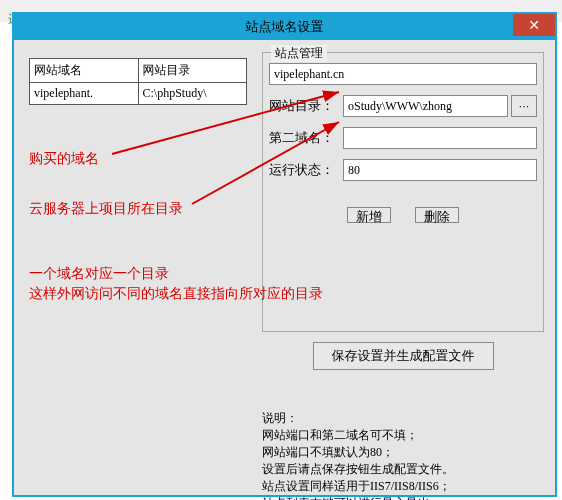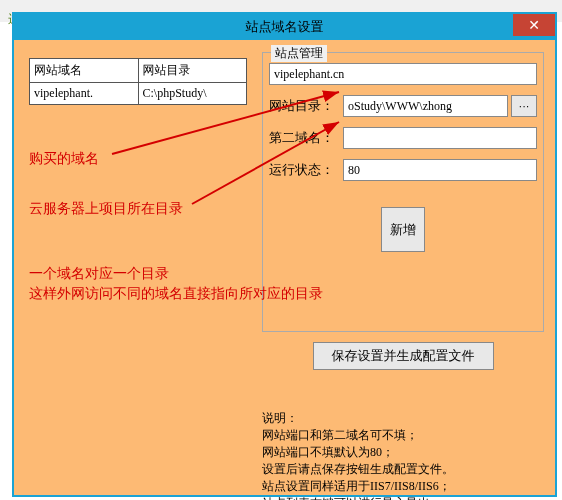--- a/index.html
+++ b/index.html
@@ -1,36 +1,36 @@
 <!DOCTYPE html>
 <html><head>
   <meta charset="utf-8">
   <style>
     * { margin:0; padding:0; box-sizing:border-box; }
     body { font-family:"Microsoft YaHei","SimSun",sans-serif; background:#fff; width:562px; height:500px; overflow:hidden; position:relative; }
     .bg-top { position:absolute; top:0; left:0; right:0; height:22px; background:#f0f0f0; font-size:12px; color:#4d7c0f; padding:11px 8px; }
     .bg-top .r { float:right; }
-    .dialog { position:absolute; left:12px; top:12px; width:545px; height:485px; background:#fdba74; border:2px solid #1aa3d4; }
+    .dialog { position:absolute; left:12px; top:12px; width:545px; height:485px; background:#e5e5e5; border:2px solid #1aa3d4; }
     .titlebar { height:26px; background:#1aa3d4; display:flex; align-items:center; justify-content:center; position:relative; }
     .titlebar .title { color:#000; font-size:13px; font-family:SimSun; }
     .close-btn { position:absolute; right:0; top:0; width:42px; height:22px; background:#c64434; color:#fff; display:flex; align-items:center; justify-content:center; font-size:14px; cursor:pointer; }
     .content { position:relative; padding:8px 10px; height:calc(100% - 26px); }
     .table-wrap { position:absolute; left:15px; top:18px; width:218px; }
     table { border-collapse:collapse; width:100%; font-family:SimSun; font-size:12px;border-radius:6px; }
     th,td { border:1px solid #555; padding:3px 4px; text-align:left; background:#fff; }
     th { font-weight:normal; }
     .fieldset { position:absolute; left:248px; top:12px; width:282px; height:280px; border:1px solid #aaa; }
     .fieldset .legend { position:absolute; top:-8px; left:8px; background:#f0f0f0; padding:0 4px; font-size:12px; font-family:SimSun; }
     .row { display:flex; align-items:center; margin:10px 6px 0 6px; }
     .row:first-of-type { margin-top:18px; }
     .label { width:74px; font-size:13px; font-family:SimSun; }
     .input { flex:1; height:22px; border:1px solid #888; background:#fff; font-family:SimSun; font-size:12px; padding:0 4px; }
     .browse { width:26px; height:22px; border:1px solid #888; background:#e8e8e8; margin-left:3px; font-size:11px; display:flex; align-items:center; justify-content:center; cursor:pointer; }
     .btn-row { display:flex; gap:24px; justify-content:center; margin-top:26px; }
-    .btn { height:45px; padding:0 8px; border:1px solid #888; background:#e8e8e8; font-family:SimSun; font-size:13px; cursor:pointer; }
+    .btn { height:16px; padding:0 8px; border:1px solid #888; background:#e8e8e8; font-family:SimSun; font-size:13px; cursor:pointer; }
     .anno { position:absolute; color:#d40000; font-family:SimSun; font-size:14px; }
     .arrow { position:absolute; pointer-events:none; }
     .save-row { position:absolute; left:248px; top:302px; width:282px; display:flex; justify-content:center; }
     .save-btn { height:28px; padding:0 18px; border:1px solid #888; background:#e8e8e8; font-family:SimSun; font-size:13px; cursor:pointer; }
     .help-block { position:absolute; left:248px; top:370px; font-family:SimSun; font-size:12px; line-height:17px; }
   </style>
 </head>
 <body>
 
 <div class="bg-top">
@@ -76,20 +76,21 @@
         <div class="label">第二域名：</div>
         <input class="input" value="" style="">
       </div>
       <div class="row">
         <div class="label">运行状态：</div>
         <input class="input" value="80" style="">
       </div>
 
       <div class="btn-row">
         <button class="btn">新增</button>
+        <button class="btn">删除</button>
       </div>
     </div>
 
     <div class="save-row">
       <button class="save-btn">保存设置并生成配置文件</button>
     </div>
 
     <div class="anno" style="left:15px;top:110px;">购买的域名</div>
     <div class="anno" style="left:15px;top:160px;">云服务器上项目所在目录</div>
     <div class="anno" style="left:15px;top:225px;">一个域名对应一个目录</div>

